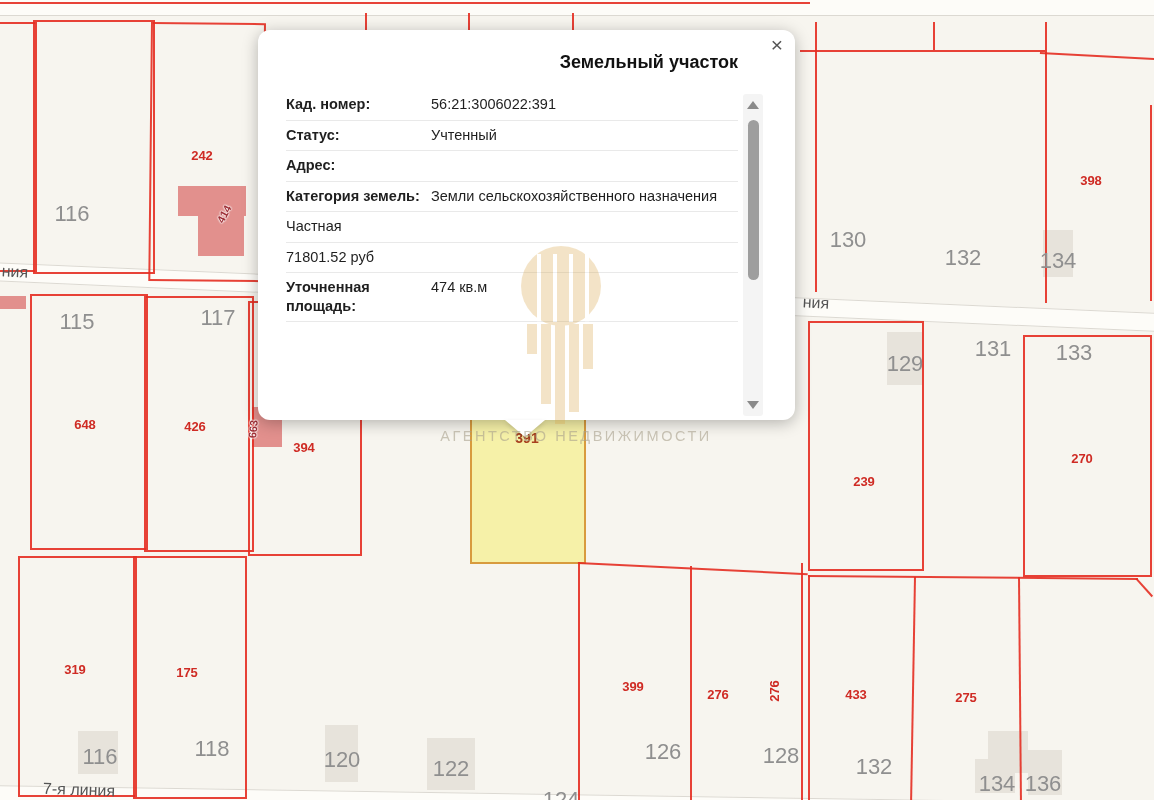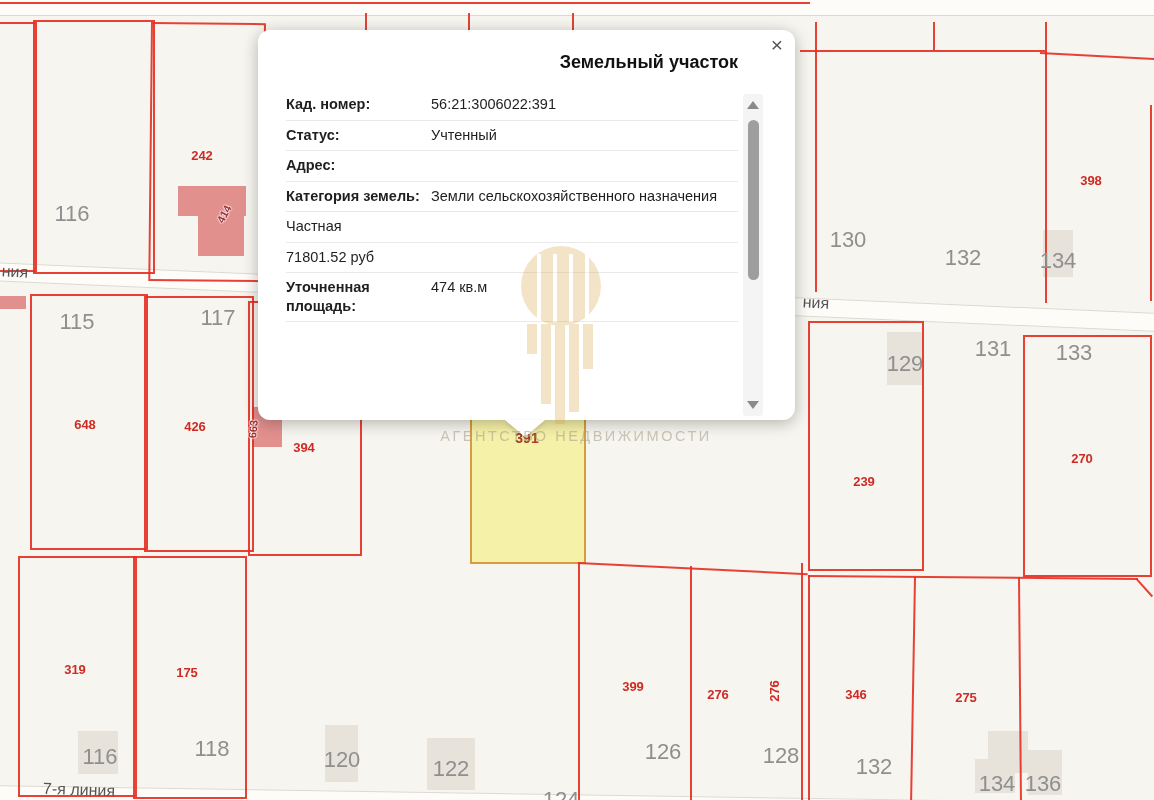--- a/index.html
+++ b/index.html
@@ -133,21 +133,21 @@
         <span class="maplabel rlabel" style="left: 195px; top: 426px; transform: translate(-50%, -50%) rotate(0deg);">426</span>
         <span class="maplabel rlabel" style="left: 304px; top: 447px; transform: translate(-50%, -50%) rotate(0deg);">394</span>
         <span class="maplabel rlabel" style="left: 1091px; top: 180px; transform: translate(-50%, -50%) rotate(0deg);">398</span>
         <span class="maplabel rlabel" style="left: 864px; top: 446px; transform: translate(-50%, -50%) rotate(0deg); margin-top: 35px;">239</span>
         <span class="maplabel rlabel" style="left: 1082px; top: 458px; transform: translate(-50%, -50%) rotate(0deg);">270</span>
         <span class="maplabel rlabel" style="left: 75px; top: 669px; transform: translate(-50%, -50%) rotate(0deg);">319</span>
         <span class="maplabel rlabel" style="left: 187px; top: 672px; transform: translate(-50%, -50%) rotate(0deg);">175</span>
         <span class="maplabel rlabel" style="left: 633px; top: 686px; transform: translate(-50%, -50%) rotate(0deg);">399</span>
         <span class="maplabel rlabel" style="left: 718px; top: 694px; transform: translate(-50%, -50%) rotate(0deg);">276</span>
         <span class="maplabel rlabel" style="left: 774px; top: 691px; transform: translate(-50%, -50%) rotate(-90deg);">276</span>
-        <span class="maplabel rlabel" style="left: 856px; top: 694px; transform: translate(-50%, -50%) rotate(0deg);">346</span>
+        <span class="maplabel rlabel" style="left: 856px; top: 694px; transform: translate(-50%, -50%) rotate(0deg);">433</span>
         <span class="maplabel rlabel" style="left: 966px; top: 697px; transform: translate(-50%, -50%) rotate(0deg);">275</span>
         <span class="maplabel roadlabel" style="left: 15px; top: 272px; transform: translate(-50%, -50%) rotate(3deg);">ния</span>
         <span class="maplabel roadlabel" style="left: 816px; top: 303px; transform: translate(-50%, -50%) rotate(3deg);">ния</span>
         <span class="maplabel roadlabel" style="left: 79px; top: 790px; transform: translate(-50%, -50%) rotate(2deg);">7-я линия</span>
         <span class="maplabel blabel" style="left: 224px; top: 214px; transform: translate(-50%, -50%) rotate(-62deg);">414</span>
         <span class="maplabel blabel" style="left: 253px; top: 429px; transform: translate(-50%, -50%) rotate(-84deg);">663</span>
         <span class="maplabel sellabel" style="left: 527px; top: 438px; transform: translate(-50%, -50%);">391</span>
       </div>
   </div>
 

